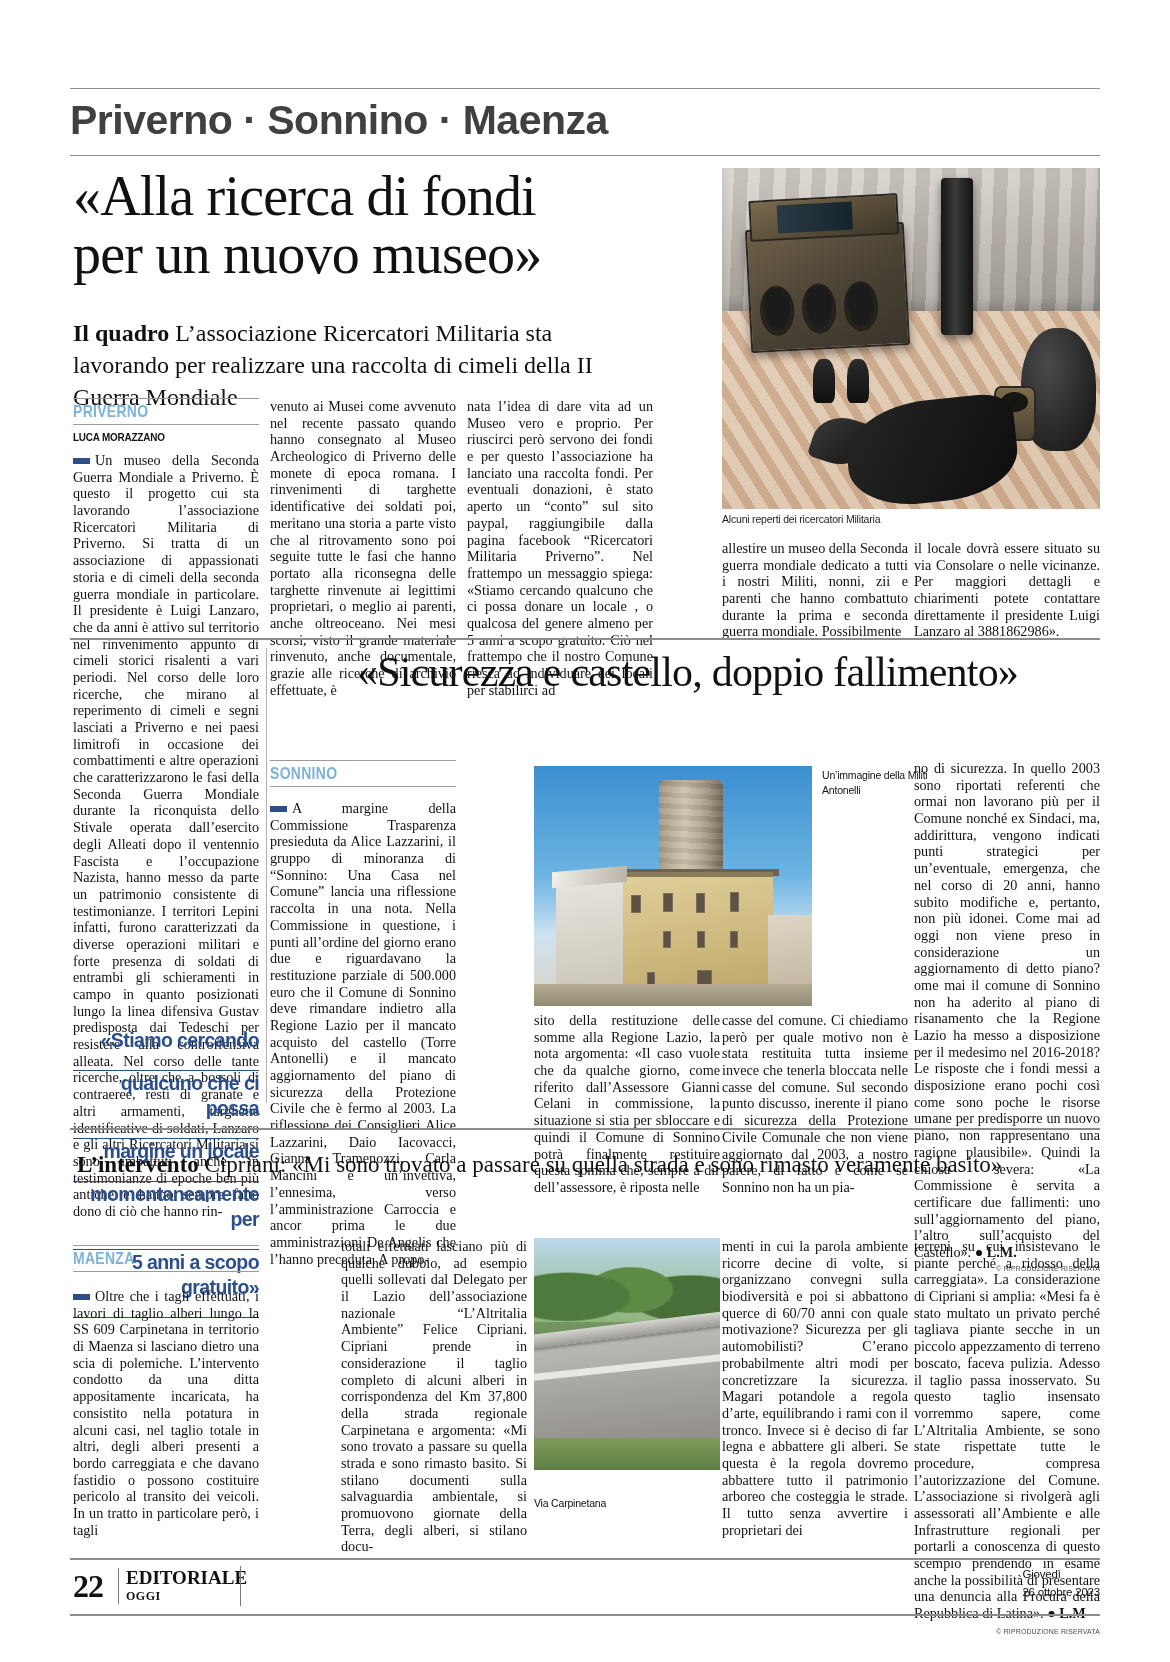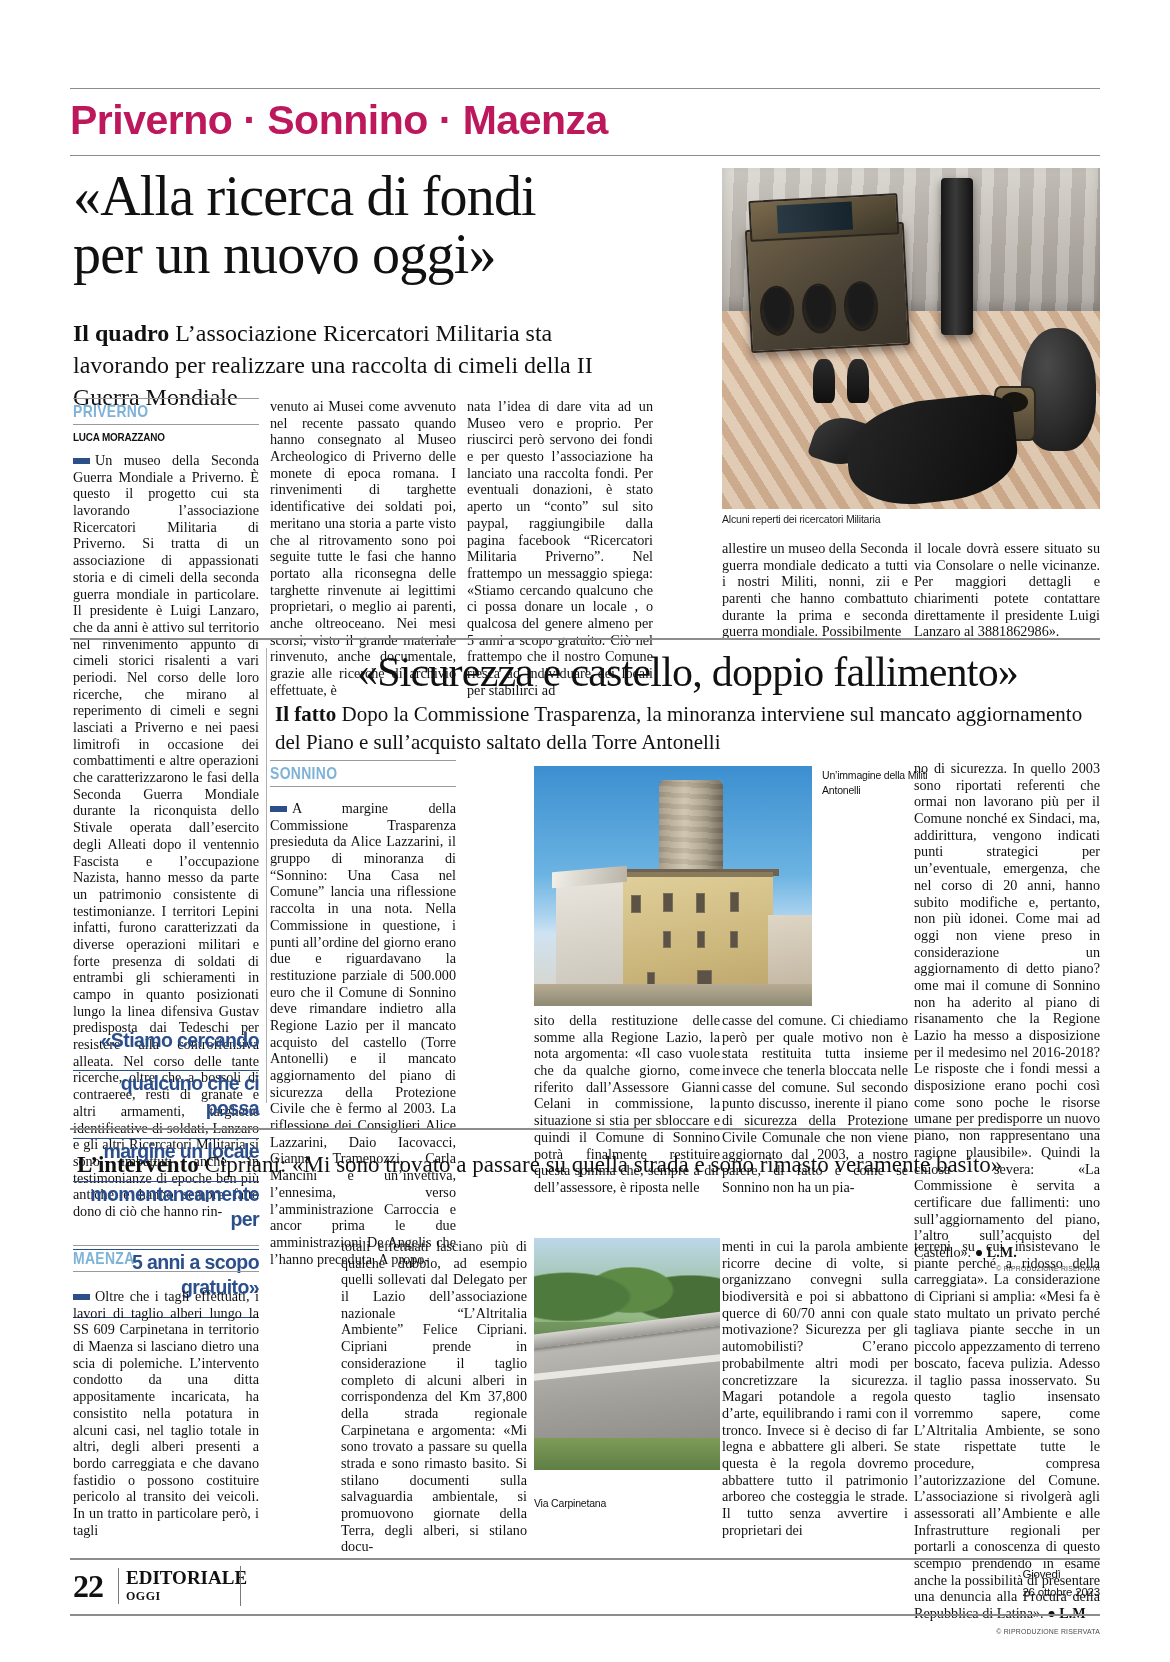--- a/index.html
+++ b/index.html
@@ -13,21 +13,21 @@
     overflow:hidden;
   }
   .page { position:absolute; left:70px; top:0; width:1030px; height:1662px; }
 
   
   .masthead-top { position:absolute; left:0; top:88px; width:1030px; border-top:1.5px solid #8d8d8d; }
   .kicker {
     position:absolute; left:0; top:97px; width:1030px;
     font-family:"Liberation Sans", sans-serif;
     font-weight:bold; font-size:41px; letter-spacing:-0.5px;
-    color:#be185d;
+    color:#404040;
   }
   .masthead-bot { position:absolute; left:0; top:155px; width:1030px; border-top:1.5px solid #8d8d8d; }
 
   
   .a1-head {
     position:absolute; left:3px; top:168px; width:580px;
     font-size:56px; line-height:1.03; font-weight:normal;
     letter-spacing:-0.8px;
   }
   .a1-sub {
@@ -245,21 +245,21 @@
 <body>
 
 <div class="page">
 
   <div class="masthead-top"></div>
   <div class="kicker">Priverno · Sonnino · Maenza</div>
   <div class="masthead-bot"></div>
 
   <div class="a1-head">
     <div>«Alla ricerca di fondi</div>
-    <div>per un nuovo oggi»</div>
+    <div>per un nuovo museo»</div>
   </div>
 
   <div class="a1-sub">
     <b>Il quadro</b><span> L’associazione Ricercatori Militaria sta lavorando per realizzare una raccolta di cimeli della II Guerra Mondiale</span>
   </div>
 
   <div class="photo1">
     <div class="ph-relics">
       <div class="wall"></div>
       <div class="pipe"></div>
@@ -311,23 +311,20 @@
   </div>
 
   <div class="col" style="left:844px; top:540px; width:186px;">
     <p>il locale dovrà essere situato su via Consolare o nelle vicinanze. Per maggiori dettagli e chiarimenti potete contattare direttamente il presidente Luigi Lanzaro al 3881862986».</p>
   </div>
 
   <div class="a2-rule"></div>
   <div class="a2-vrule"></div>
 
   <div class="a2-head">«Sicurezza e castello, doppio fallimento»</div>
-  <div class="a2-sub">
-    <b>Il fatto</b><span> Dopo la Commissione Trasparenza, la minoranza interviene sul mancato aggiornamento del Piano e sull’acquisto saltato della Torre Antonelli</span>
-  </div>
 
   <div class="seclabel" style="left:200px; top:760px;">
     <div class="ln-top"></div>
     <div class="name">SONNINO</div>
     <div class="ln-bot"></div>
   </div>
 
   <div class="col" style="left:200px; top:800px; width:186px;">
     <p><span class="sq"></span><span>A margine della Commissione Trasparenza presieduta da Alice Lazzarini, il gruppo di minoranza di “Sonnino: Una Casa nel Comune” lancia una riflessione raccolta in una nota. Nella Commissione in questione, i punti all’ordine del giorno erano due e riguardavano la restituzione parziale di 500.000 euro che il Comune di Sonnino deve rimandare indietro alla Regione Lazio per il mancato acquisto del castello (Torre Antonelli) e il mancato aggiornamento del piano di sicurezza della Protezione Civile che è fermo al 2003. La riflessione dei Consiglieri Alice Lazzarini, Daio Iacovacci, Gianna Tramenozzi, Carla Mancini è un’invettiva, l’ennesima, verso l’amministrazione Carroccia e ancor prima le due amministrazioni De Angelis che l’hanno preceduta. A propo-</span></p>
   </div>

